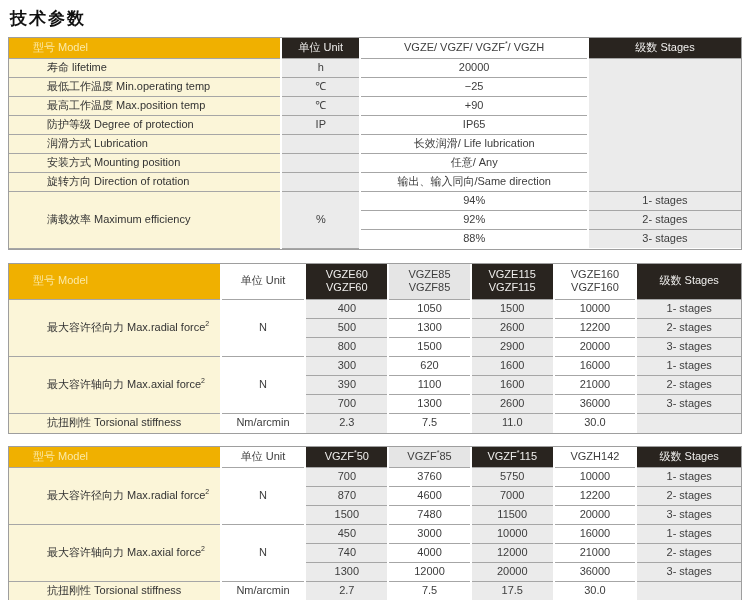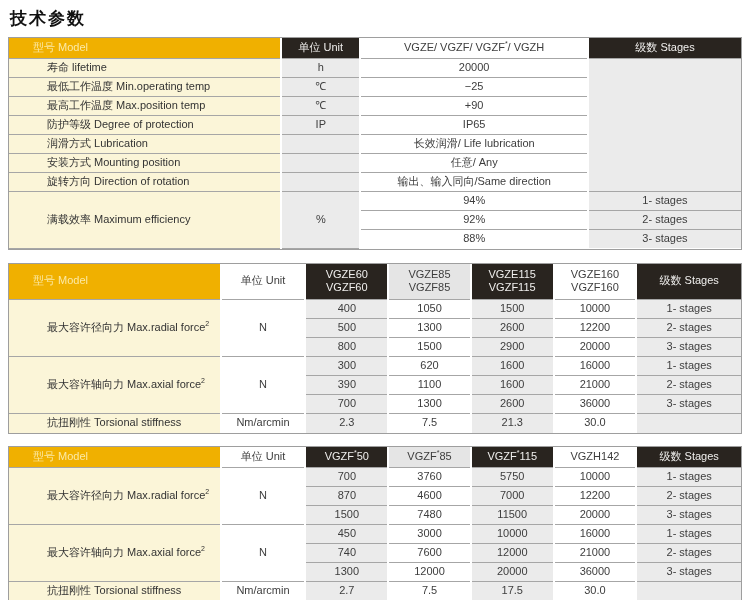--- a/index.html
+++ b/index.html
@@ -196,21 +196,21 @@
         <td class="white">1300</td>
         <td class="gray">2600</td>
         <td class="white">36000</td>
         <td class="gray">3- stages</td>
       </tr>
       <tr>
         <td class="cream">抗扭刚性 Torsional stiffness</td>
         <td class="white">Nm/arcmin</td>
         <td class="gray">2.3</td>
         <td class="white">7.5</td>
-        <td class="gray">21.3</td>
+        <td class="gray">11.0</td>
         <td class="white">30.0</td>
         <td class="gray"></td>
       </tr>
     </tbody>
       </table>
   </div>
 
   <div class="tbl-wrap">
     <table>
       <colgroup>
@@ -259,21 +259,21 @@
         <td class="cream" rowspan="3"><span>最大容许轴向力 Max.axial force</span><sup>2</sup></td>
         <td class="white" rowspan="3">N</td>
         <td class="gray">450</td>
         <td class="white">3000</td>
         <td class="gray">10000</td>
         <td class="white">16000</td>
         <td class="gray">1- stages</td>
       </tr>
       <tr>
         <td class="gray">740</td>
-        <td class="white">7600</td>
+        <td class="white">4000</td>
         <td class="gray">12000</td>
         <td class="white">21000</td>
         <td class="gray">2- stages</td>
       </tr>
       <tr>
         <td class="gray">1300</td>
         <td class="white">12000</td>
         <td class="gray">20000</td>
         <td class="white">36000</td>
         <td class="gray">3- stages</td>

